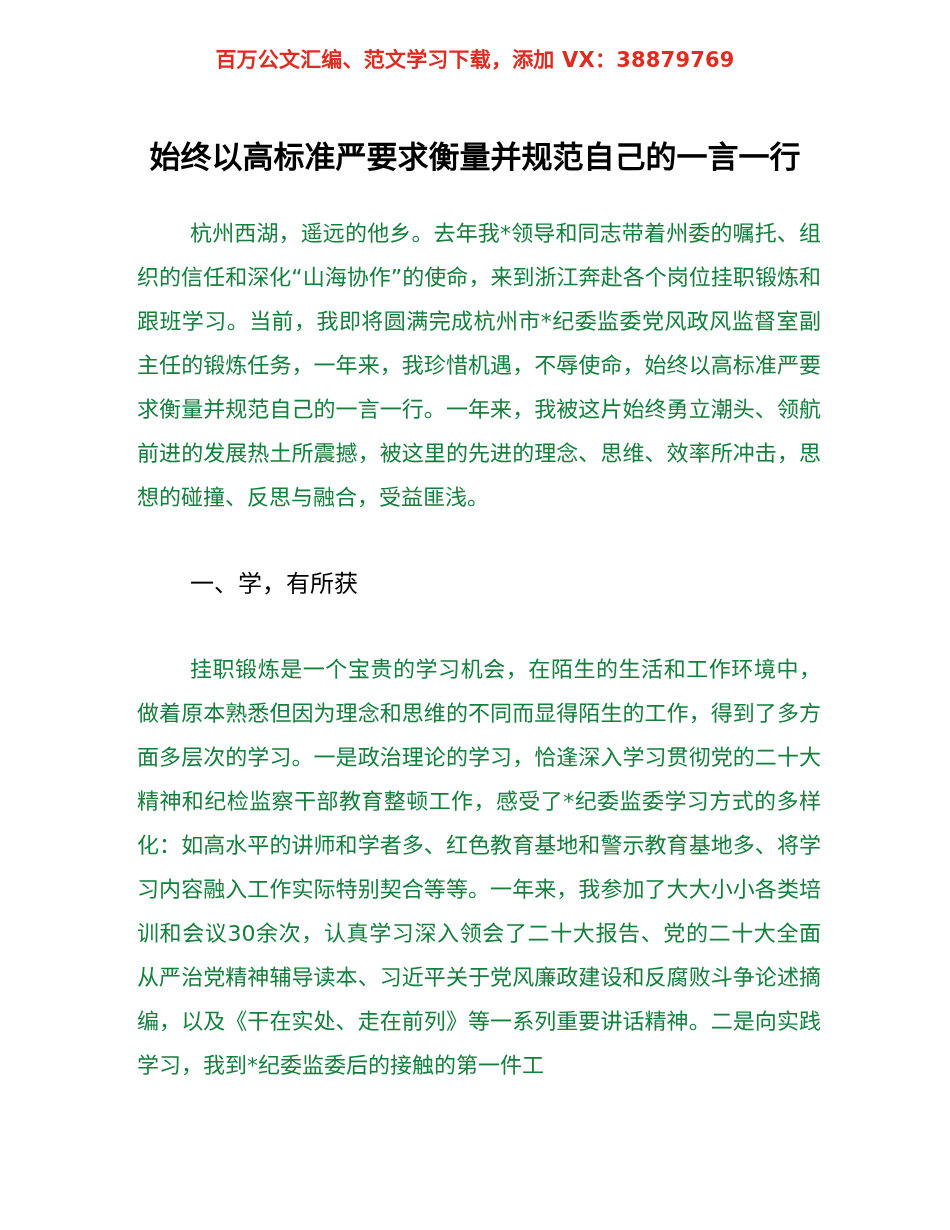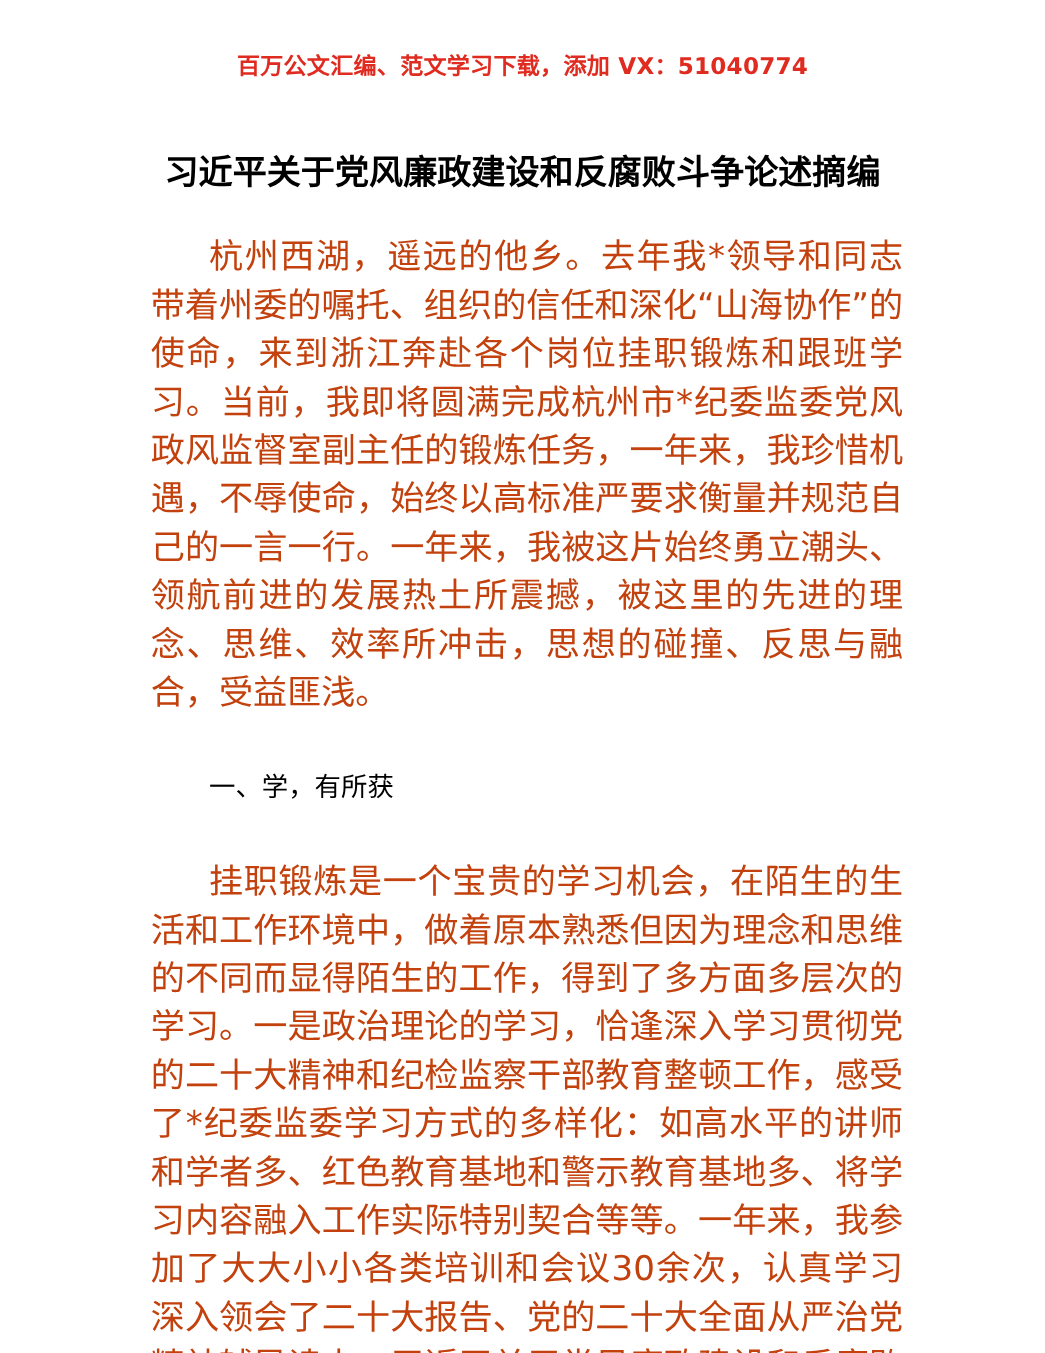--- a/index.html
+++ b/index.html
@@ -60,27 +60,27 @@
 
   
   .doc-body {
     position: absolute;
     top: 212px;
     left: 137px;
     width: 684px;
   }
 
   .para {
-    font-size: 31px;
+    font-size: 22px;
     line-height: 44px;
     text-align: justify;
     text-justify: inter-ideograph;
     text-indent: 53px;
     margin: 0;
-    color: #c2410c;
+    color: #15803d;
     letter-spacing: 0px;
     word-break: break-all;
   }
 
   .section-heading {
     font-size: 24px;
     line-height: 44px;
     text-indent: 53px;
     margin: 0;
     font-weight: 400;
@@ -90,24 +90,24 @@
 
   
   .gap-sm { height: 42px; }
 </style>
 </head>
 <body>
 
 <div class="page">
 
   <div class="promo-banner">
-    <span class="promo-text">百万公文汇编、范文学习下载，添加 VX：51040774</span>
+    <span class="promo-text">百万公文汇编、范文学习下载，添加 VX：38879769</span>
   </div>
 
-  <h1 class="doc-title">习近平关于党风廉政建设和反腐败斗争论述摘编</h1>
+  <h1 class="doc-title">始终以高标准严要求衡量并规范自己的一言一行</h1>
 
   <div class="doc-body">
 
     <p class="para">杭州西湖，遥远的他乡。去年我*领导和同志带着州委的嘱托、组织的信任和深化“山海协作”的使命，来到浙江奔赴各个岗位挂职锻炼和跟班学习。当前，我即将圆满完成杭州市*纪委监委党风政风监督室副主任的锻炼任务，一年来，我珍惜机遇，不辱使命，始终以高标准严要求衡量并规范自己的一言一行。一年来，我被这片始终勇立潮头、领航前进的发展热土所震撼，被这里的先进的理念、思维、效率所冲击，思想的碰撞、反思与融合，受益匪浅。</p>
 
     <div class="gap-sm"></div>
 
     <p class="section-heading">一、学，有所获</p>
 
     <div class="gap-sm"></div>

